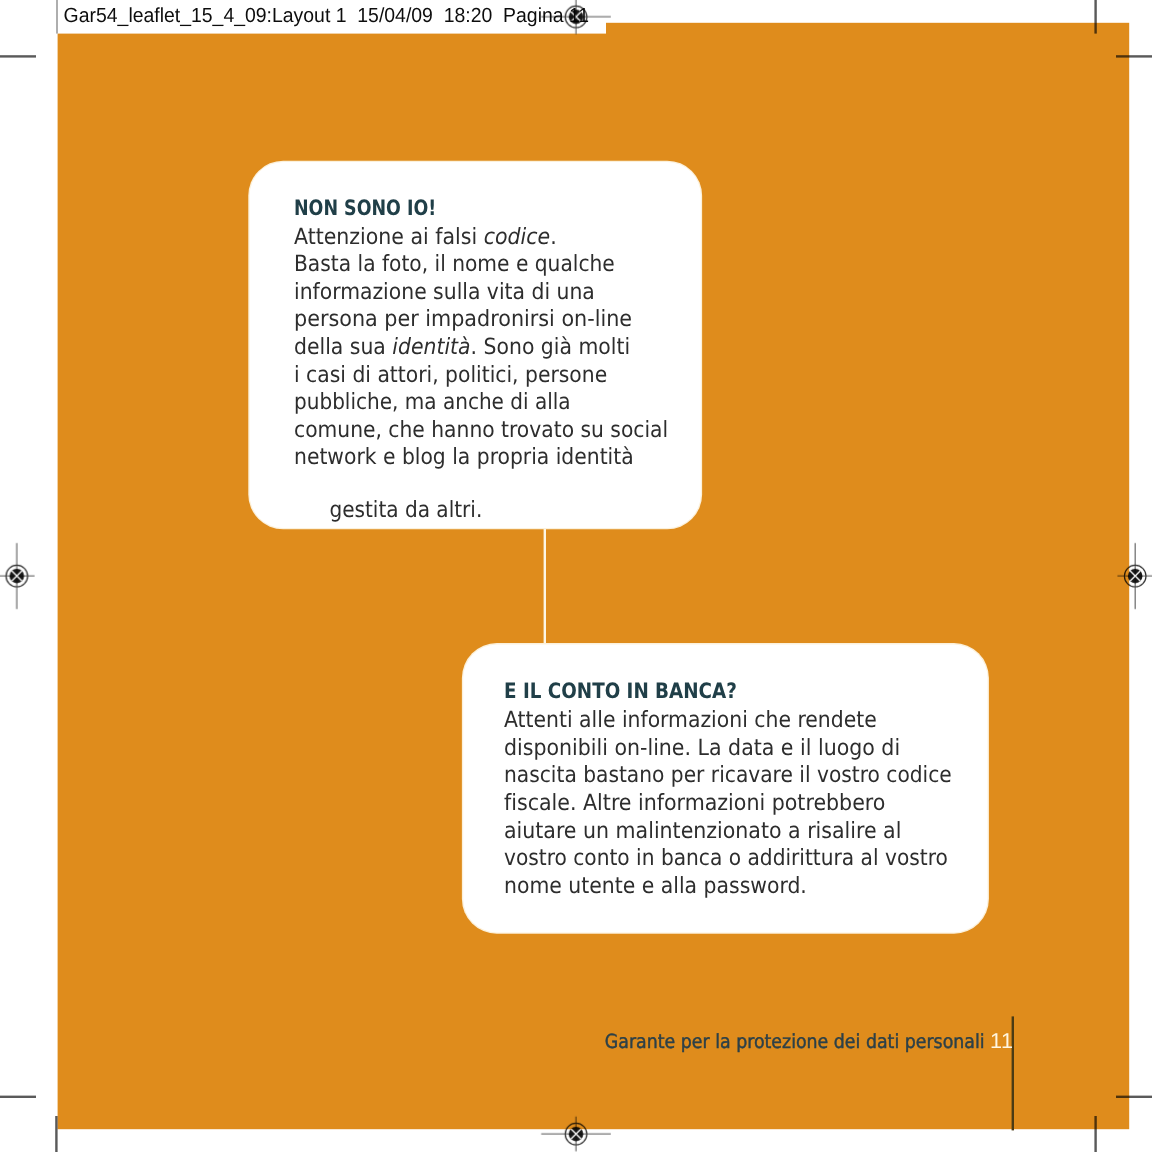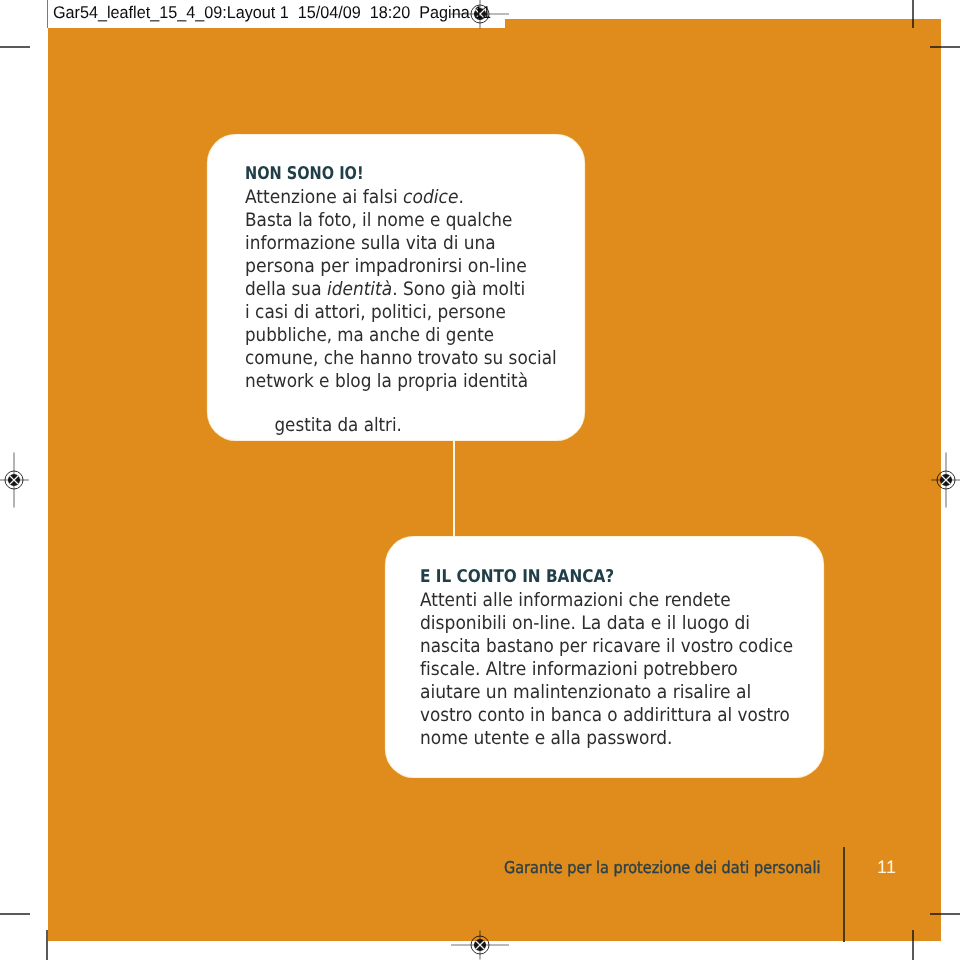--- a/index.html
+++ b/index.html
@@ -49,39 +49,39 @@
   <div id="card2" class="card"></div>
 
   <div id="c1">
       <div class="ln hd" style="left: 244.5px; top: 163.5px; transform: translateZ(0px) scaleX(0.9187);">NON SONO IO!</div>
       <div class="ln bd" style="left: 244.5px; top: 186.5px; transform: translateZ(0px) scaleX(1.022);">Attenzione ai falsi <i>codice</i>.</div>
       <div class="ln bd" style="left: 244.5px; top: 209.5px; transform: translateZ(0px) scaleX(1.007);">Basta la foto, il nome e qualche</div>
       <div class="ln bd" style="left: 244.5px; top: 232.5px; transform: translateZ(0px) scaleX(1.014);">informazione sulla vita di una</div>
       <div class="ln bd" style="left: 244.5px; top: 255.5px; transform: translateZ(0px) scaleX(1.032);">persona per impadronirsi on-line</div>
       <div class="ln bd" style="left: 244.5px; top: 278.5px; transform: translateZ(0px) scaleX(1.016);">della sua <i>identità</i>. Sono già molti</div>
       <div class="ln bd" style="left: 244.5px; top: 301.5px; transform: translateZ(0px) scaleX(1.012);">i casi di attori, politici, persone</div>
-      <div class="ln bd" style="left: 244.5px; top: 324.5px; transform: translateZ(0px) scaleX(0.998);">pubbliche, ma anche di gente</div>
+      <div class="ln bd" style="left: 244.5px; top: 324.5px; transform: translateZ(0px) scaleX(0.998);">pubbliche, ma anche di alla</div>
       <div class="ln bd" style="left: 244.5px; top: 347.5px; transform: translateZ(0px) scaleX(1.01);">comune, che hanno trovato su social</div>
       <div class="ln bd" style="left: 244.5px; top: 370.5px; transform: translateZ(0px) scaleX(1.012);">network e blog la propria identità</div>
       <div class="ln bd" style="left: 244.5px; top: 415px; transform: translateZ(0px) scaleX(1); margin-left: 30px;">gestita da altri.</div>
     </div>
   <div id="c2">
       <div class="ln hd" style="left: 420px; top: 566.5px; transform: translateZ(0px) scaleX(0.9649);">E IL CONTO IN BANCA?</div>
       <div class="ln bd" style="left: 420px; top: 589.5px; transform: translateZ(0px) scaleX(1.015);">Attenti alle informazioni che rendete</div>
       <div class="ln bd" style="left: 420px; top: 612.5px; transform: translateZ(0px) scaleX(1.023);">disponibili on-line. La data e il luogo di</div>
       <div class="ln bd" style="left: 420px; top: 635.5px; transform: translateZ(0px) scaleX(1.007);">nascita bastano per ricavare il vostro codice</div>
       <div class="ln bd" style="left: 420px; top: 658.5px; transform: translateZ(0px) scaleX(1.025);">fiscale. Altre informazioni potrebbero</div>
       <div class="ln bd" style="left: 420px; top: 681.5px; transform: translateZ(0px) scaleX(1.023);">aiutare un malintenzionato a risalire al</div>
       <div class="ln bd" style="left: 420px; top: 704.5px; transform: translateZ(0px) scaleX(1.005);">vostro conto in banca o addirittura al vostro</div>
       <div class="ln bd" style="left: 420px; top: 727.5px; transform: translateZ(0px) scaleX(1.016);">nome utente e alla password.</div>
     </div>
 
   <div id="footer" style="left: 504.4px; top: 857.5px; transform: translateZ(0px) scaleX(0.9944);">Garante per la protezione dei dati personali</div>
   <div id="footrule"></div>
-  <div id="pagenum" style="left: 877px; top: 856.6px; text-align: right;">11</div>
+  <div id="pagenum" style="left: 825px; top: 856.6px; text-align: right;">11</div>
 
   <div id="regmarks">
       <svg width="72" height="72" viewBox="0 0 72 72" style="position: absolute; left: 443.9px; top: -22.1px; mix-blend-mode: multiply;">
         <line x1="7" y1="36" x2="65" y2="36" stroke="#767676" stroke-width="1.1"></line>
         <line x1="36" y1="21.5" x2="36" y2="50.5" stroke="#767676" stroke-width="1.1"></line>
         <circle cx="36" cy="36" r="9" fill="none" stroke="#2e2e2e" stroke-width="1.0"></circle>
         <circle cx="36" cy="36" r="6.05" fill="#080808" fill-opacity="0.93"></circle>
         <line x1="31.722003973821387" y1="31.722003973821387" x2="40.27799602617861" y2="40.27799602617861" stroke="#f2f2f2" stroke-width="1.15"></line>
         <line x1="40.27799602617861" y1="31.722003973821387" x2="31.722003973821387" y2="40.27799602617861" stroke="#f2f2f2" stroke-width="1.15"></line>
       </svg>

